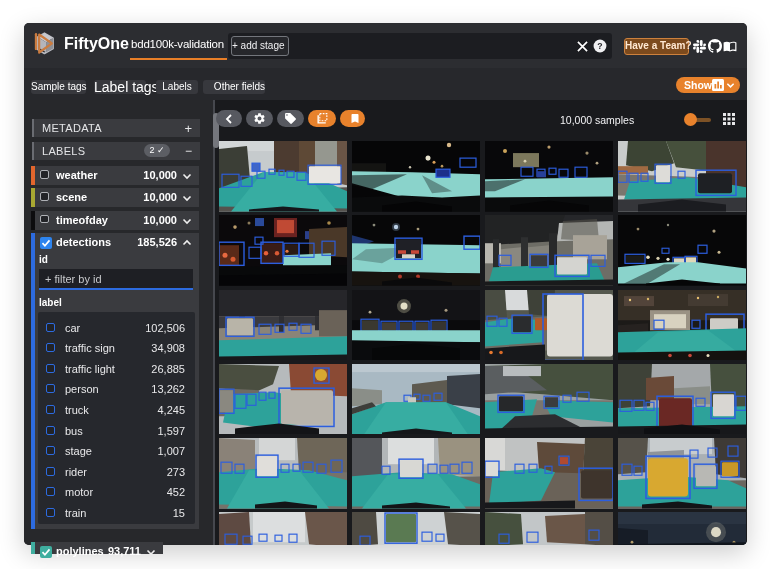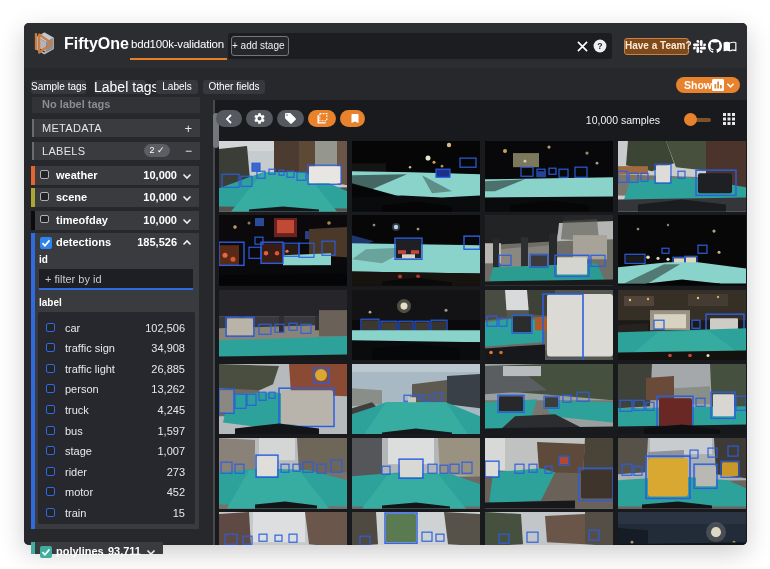--- a/index.html
+++ b/index.html
@@ -36,40 +36,39 @@
       <path d="M8 0C3.58 0 0 3.58 0 8c0 3.54 2.29 6.53 5.47 7.59.4.07.55-.17.55-.38 0-.19-.01-.82-.01-1.49-2.01.37-2.53-.49-2.69-.94-.09-.23-.48-.94-.82-1.13-.28-.15-.68-.52-.01-.53.63-.01 1.08.58 1.23.82.72 1.21 1.87.87 2.33.66.07-.52.28-.87.51-1.07-1.78-.2-3.64-.89-3.64-3.95 0-.87.31-1.59.82-2.15-.08-.2-.36-1.02.08-2.12 0 0 .67-.21 2.2.82.64-.18 1.32-.27 2-.27s1.36.09 2 .27c1.53-1.04 2.2-.82 2.2-.82.44 1.1.16 1.92.08 2.12.51.56.82 1.27.82 2.15 0 3.07-1.87 3.75-3.65 3.95.29.25.54.73.54 1.48 0 1.07-.01 1.93-.01 2.2 0 .21.15.46.55.38A8.01 8.01 0 0 0 16 8c0-4.42-3.58-8-8-8z"></path>
     </svg>
 <svg style="position:absolute;left:699px;top:16px" width="14" height="14" viewBox="0 0 24 24" fill="#fff">
       <path d="M21 5c-1.11-.35-2.33-.5-3.5-.5-1.95 0-4.05.4-5.5 1.5-1.45-1.1-3.55-1.5-5.5-1.5S2.45 4.9 1 6v14.65c0 .25.25.5.5.5.1 0 .15-.05.25-.05C3.1 20.45 5.05 20 6.5 20c1.95 0 4.05.4 5.5 1.5 1.35-.85 3.8-1.5 5.5-1.5 1.65 0 3.35.3 4.75 1.05.1.05.15.05.25.05.25 0 .5-.25.5-.5V6c-.6-.45-1.25-.75-2-1zm0 13.5c-1.1-.35-2.3-.5-3.5-.5-1.7 0-4.15.65-5.5 1.5V8c1.35-.85 3.8-1.5 5.5-1.5 1.2 0 2.4.15 3.5.5v11.5z"></path>
     </svg>
 
 <div class="abs" style="left:0;top:45px;width:723px;height:32px;background:#27282c"></div>
 <div class="abs" style="left:7px;top:57px;width:55px;height:14px;background:#37383d;border-radius:3px;color:#fff;font-size:10px;text-align:center;line-height:14px;white-space:nowrap">Sample tags</div>
 <div class="abs" style="left:70px;top:57px;width:52px;height:14px;background:#37383d;border-radius:3px;color:#fff;font-size:14px;text-align:center;line-height:14px;white-space:nowrap">Label tags</div>
 <div class="abs" style="left:132px;top:57px;width:42px;height:14px;background:#37383d;border-radius:3px;color:#fff;font-size:10px;text-align:center;line-height:14px;white-space:nowrap">Labels</div>
-<div class="abs" style="left:179px;top:57px;width:62px;height:14px;background:#37383d;border-radius:3px;color:#fff;font-size:10px;text-align:center;line-height:14px;white-space:nowrap">Other fields</div>
+<div class="abs" style="left:179px;top:57px;width:62px;height:14px;background:#37383d;border-radius:3px;color:#fff;font-size:10px;text-align:right;line-height:14px;white-space:nowrap">Other fields</div>
 <div class="abs" style="left:652px;top:54px;width:64px;height:16px;background:#e8822c;border-radius:8px;color:#fff;font-size:11px;font-weight:bold">
 <span style="position:absolute;left:8px;top:2px;font-size:10.5px">Show</span>
       <svg width="12" height="12" viewBox="0 0 24 24" style="position:absolute;left:36px;top:2px">
         <rect width="24" height="24" rx="3" fill="#fff"></rect>
         <rect x="5" y="10" width="3.5" height="9" fill="#e8822c"></rect>
         <rect x="10.5" y="5" width="3.5" height="14" fill="#e8822c"></rect>
         <rect x="16" y="12" width="3.5" height="7" fill="#e8822c"></rect>
       </svg>
 <svg width="9" height="9" viewBox="0 0 10 10" style="position:absolute;right:5px;top:4px">
         <path d="M1.5 3L5 6.5 8.5 3" stroke="#fff" stroke-width="1.7" fill="none"></path>
       </svg>
     </div>
 
 <div class="abs" style="left:0;top:77px;width:189px;height:445px;background:#27282b"></div>
 <div class="abs" style="left:189px;top:77px;width:534px;height:445px;background:#191a1d"></div>
 </div>
 
 <div class="abs" style="position:absolute;left:24px;top:23px;width:723px;height:522px;border-radius:5px;overflow:hidden;pointer-events:none">
-<div class="abs" style="position:absolute;left:8px;top:74px;width:168px;height:16px;background:#323337;color:#8b8d93;font-size:11px;font-weight:bold;padding:1px 0 0 10px">No label tags</div>
 <div class="abs" style="position:absolute;left:8px;top:96px;width:168px;height:18px;background:#3a3b3f;border-left:2px solid #6a6c72">
   <span style="position:absolute;left:8px;top:3px;font-size:11px;color:#e4e5e7;letter-spacing:0.3px">METADATA</span>
   <span style="position:absolute;right:8px;top:2px;font-size:13px;color:#e4e5e7">+</span>
     </div>
 <div class="abs" style="position:absolute;left:8px;top:119px;width:168px;height:18px;background:#3a3b3f;border-left:2px solid #6a6c72">
   <span style="position:absolute;left:8px;top:3px;font-size:11px;color:#e4e5e7;letter-spacing:0.3px">LABELS</span>
   <span style="position:absolute;right:30px;top:2px;width:26px;height:13px;background:#5c5e64;border-radius:7px;color:#fff;font-size:9px;text-align:center;line-height:13px">2 ✓</span>
   <span style="position:absolute;right:8px;top:2px;font-size:12px;color:#e4e5e7">−</span>
     </div>
 
@@ -208,21 +207,21 @@
     <svg width="13" height="13" viewBox="0 0 24 24" style="position:absolute;left:8px;top:2px">
       <rect x="7" y="3" width="13" height="13" fill="none" stroke="#fff" stroke-width="2" stroke-dasharray="3.2 2.2"></rect>
       <path d="M4 6 L4 20 L18 20" fill="none" stroke="#fff" stroke-width="2.6"></path>
     </svg>
   </div>
 <div style="position:absolute;left:340px;top:110px;width:25px;height:17px;background:#e8822c;border-radius:9px">
     <svg width="12" height="13" viewBox="0 0 24 24" fill="#fff" style="position:absolute;left:9px;top:2px">
       <path d="M17 3H7c-1.1 0-2 .9-2 2v16l7-3 7 3V5c0-1.1-.9-2-2-2z"></path>
     </svg>
   </div>
-<div style="position:absolute;left:560px;top:114px;width:100px;text-align:right;font-size:10.5px;color:#f2f2f4">10,000 samples</div>
+<div style="position:absolute;left:560px;top:114px;width:100px;font-size:10.5px;color:#f2f2f4">10,000 samples</div>
 <div style="position:absolute;left:690px;top:117.5px;width:21px;height:4.5px;background:#7d5226;border-radius:2px"></div>
 <div style="position:absolute;left:684px;top:113px;width:13px;height:13px;background:#e8822c;border-radius:50%"></div>
 <svg style="position:absolute;left:723px;top:113px" width="12" height="12" viewBox="0 0 12 12" fill="#e8e8ea">
     <rect x="0" y="0" width="3" height="3"></rect>
     <rect x="4.5" y="0" width="3" height="3"></rect>
     <rect x="9" y="0" width="3" height="3"></rect>
     <rect x="0" y="4.5" width="3" height="3"></rect>
     <rect x="4.5" y="4.5" width="3" height="3"></rect>
     <rect x="9" y="4.5" width="3" height="3"></rect>
     <rect x="0" y="9" width="3" height="3"></rect>

